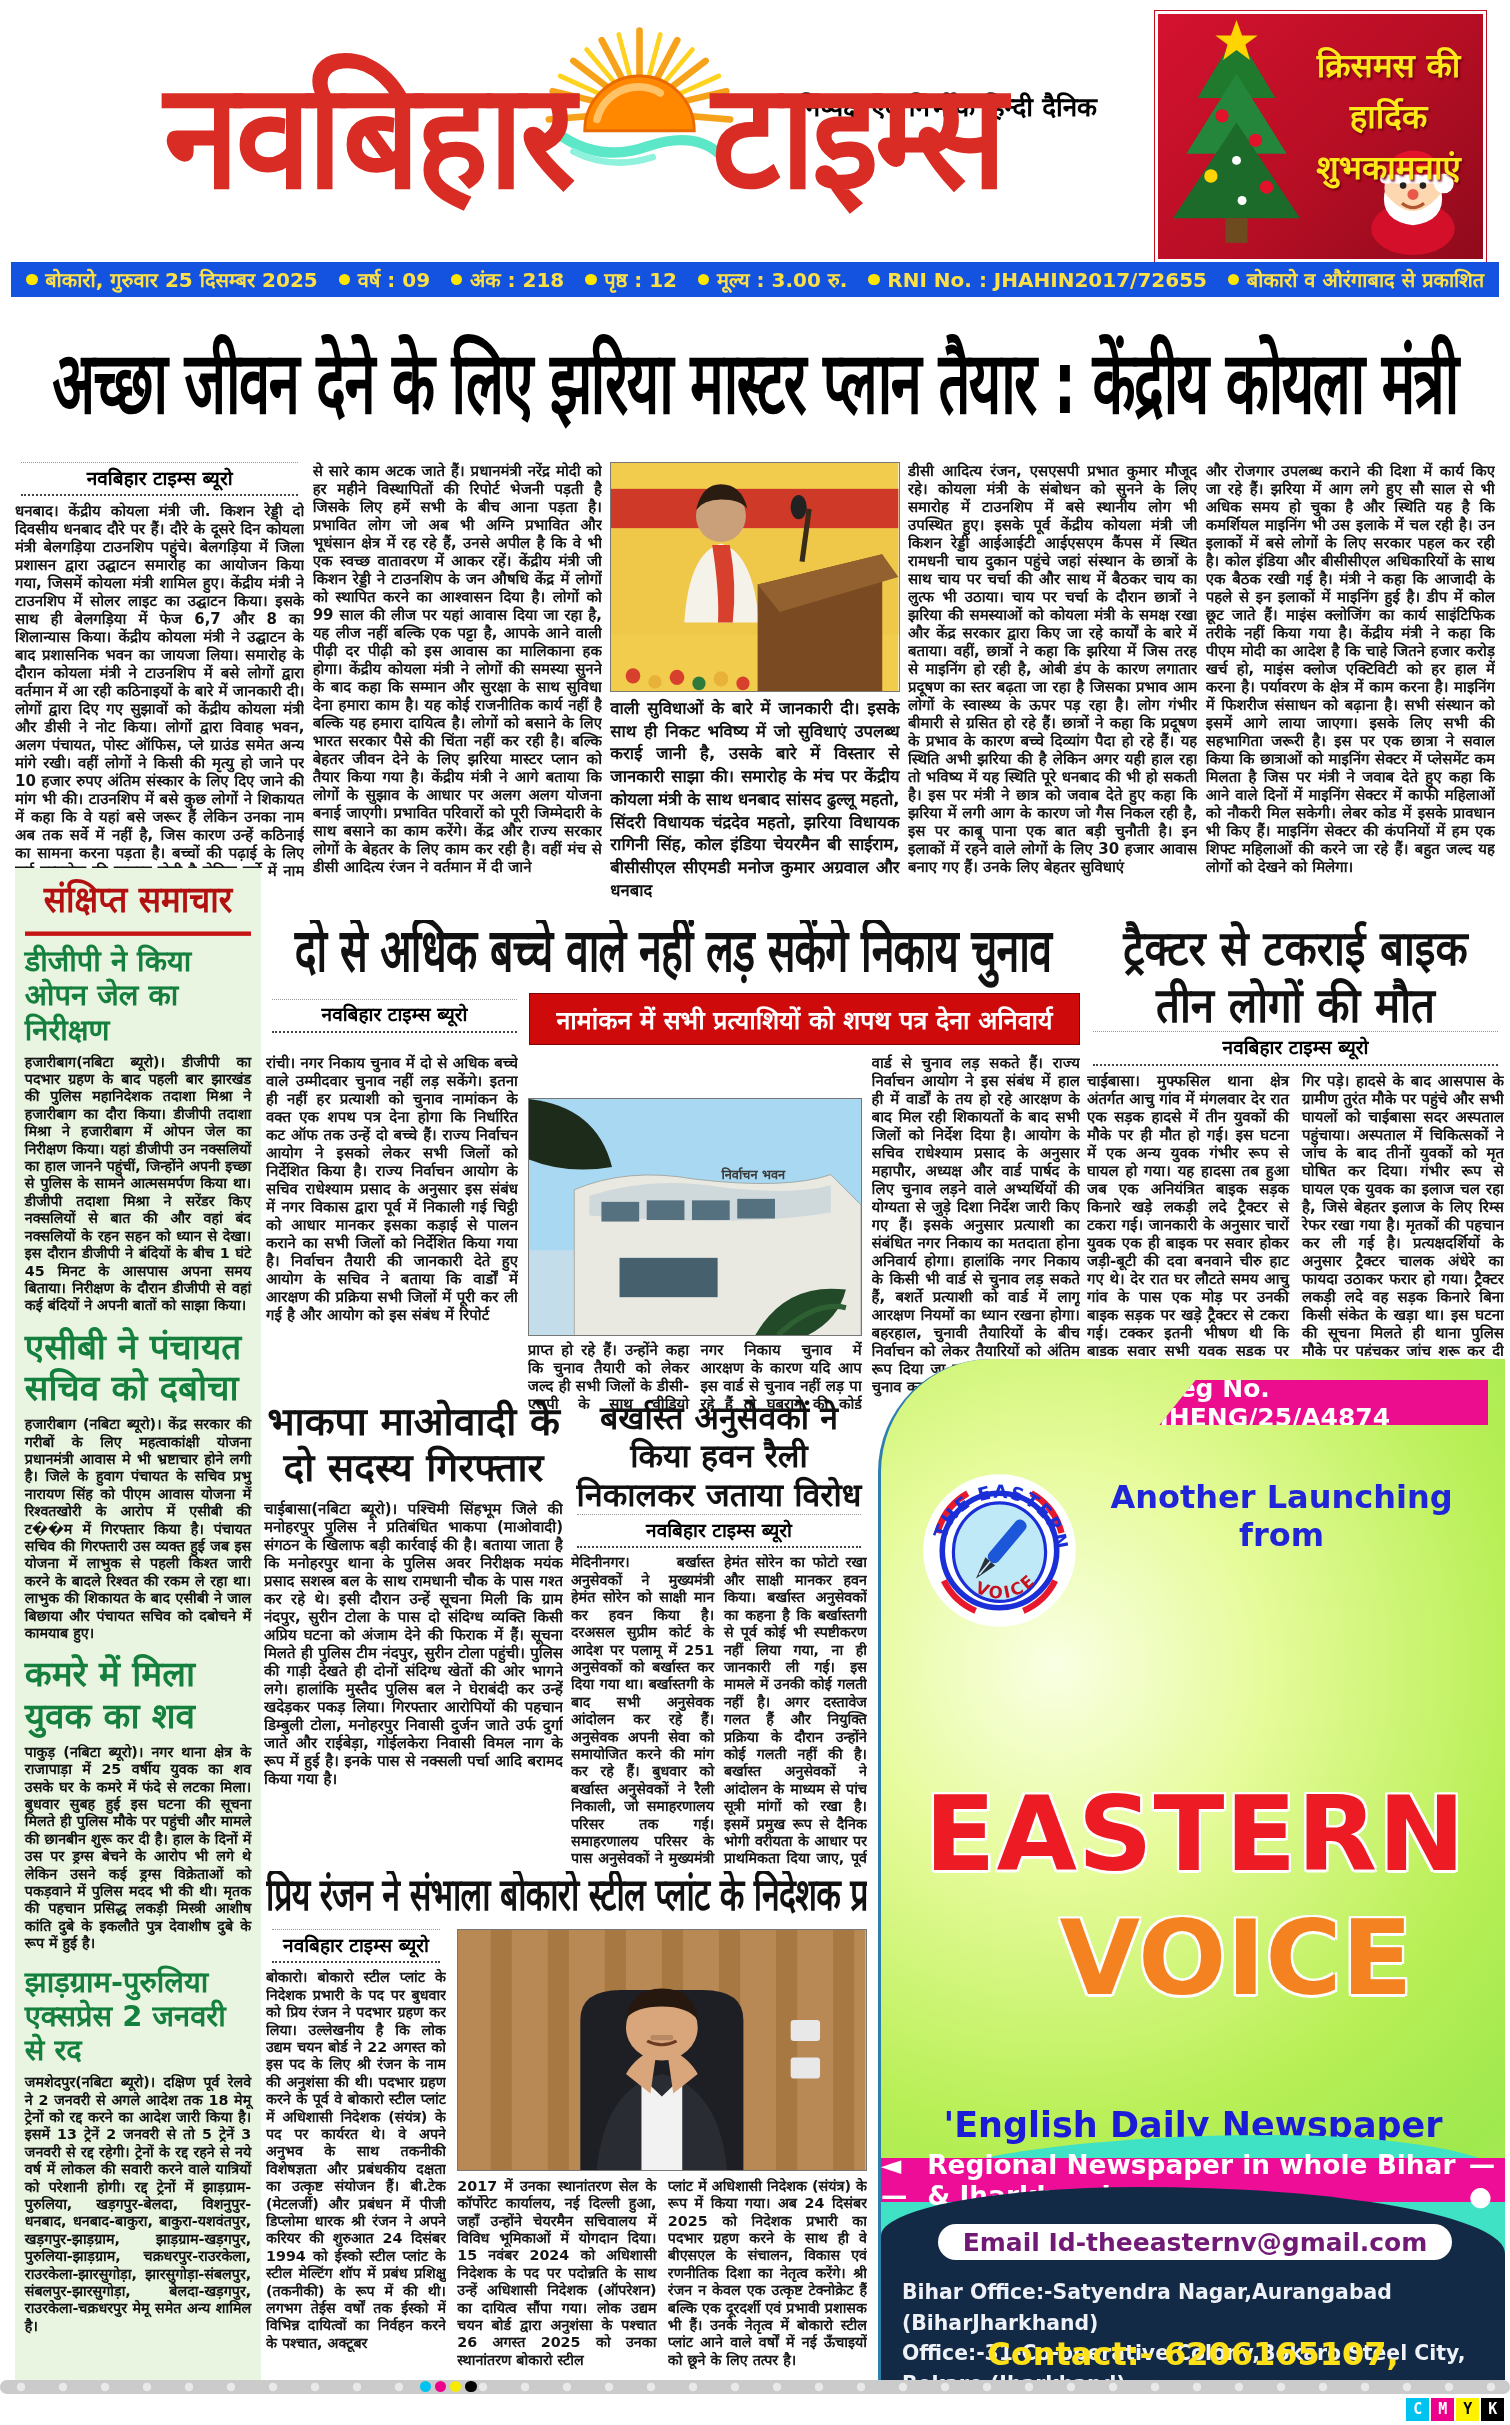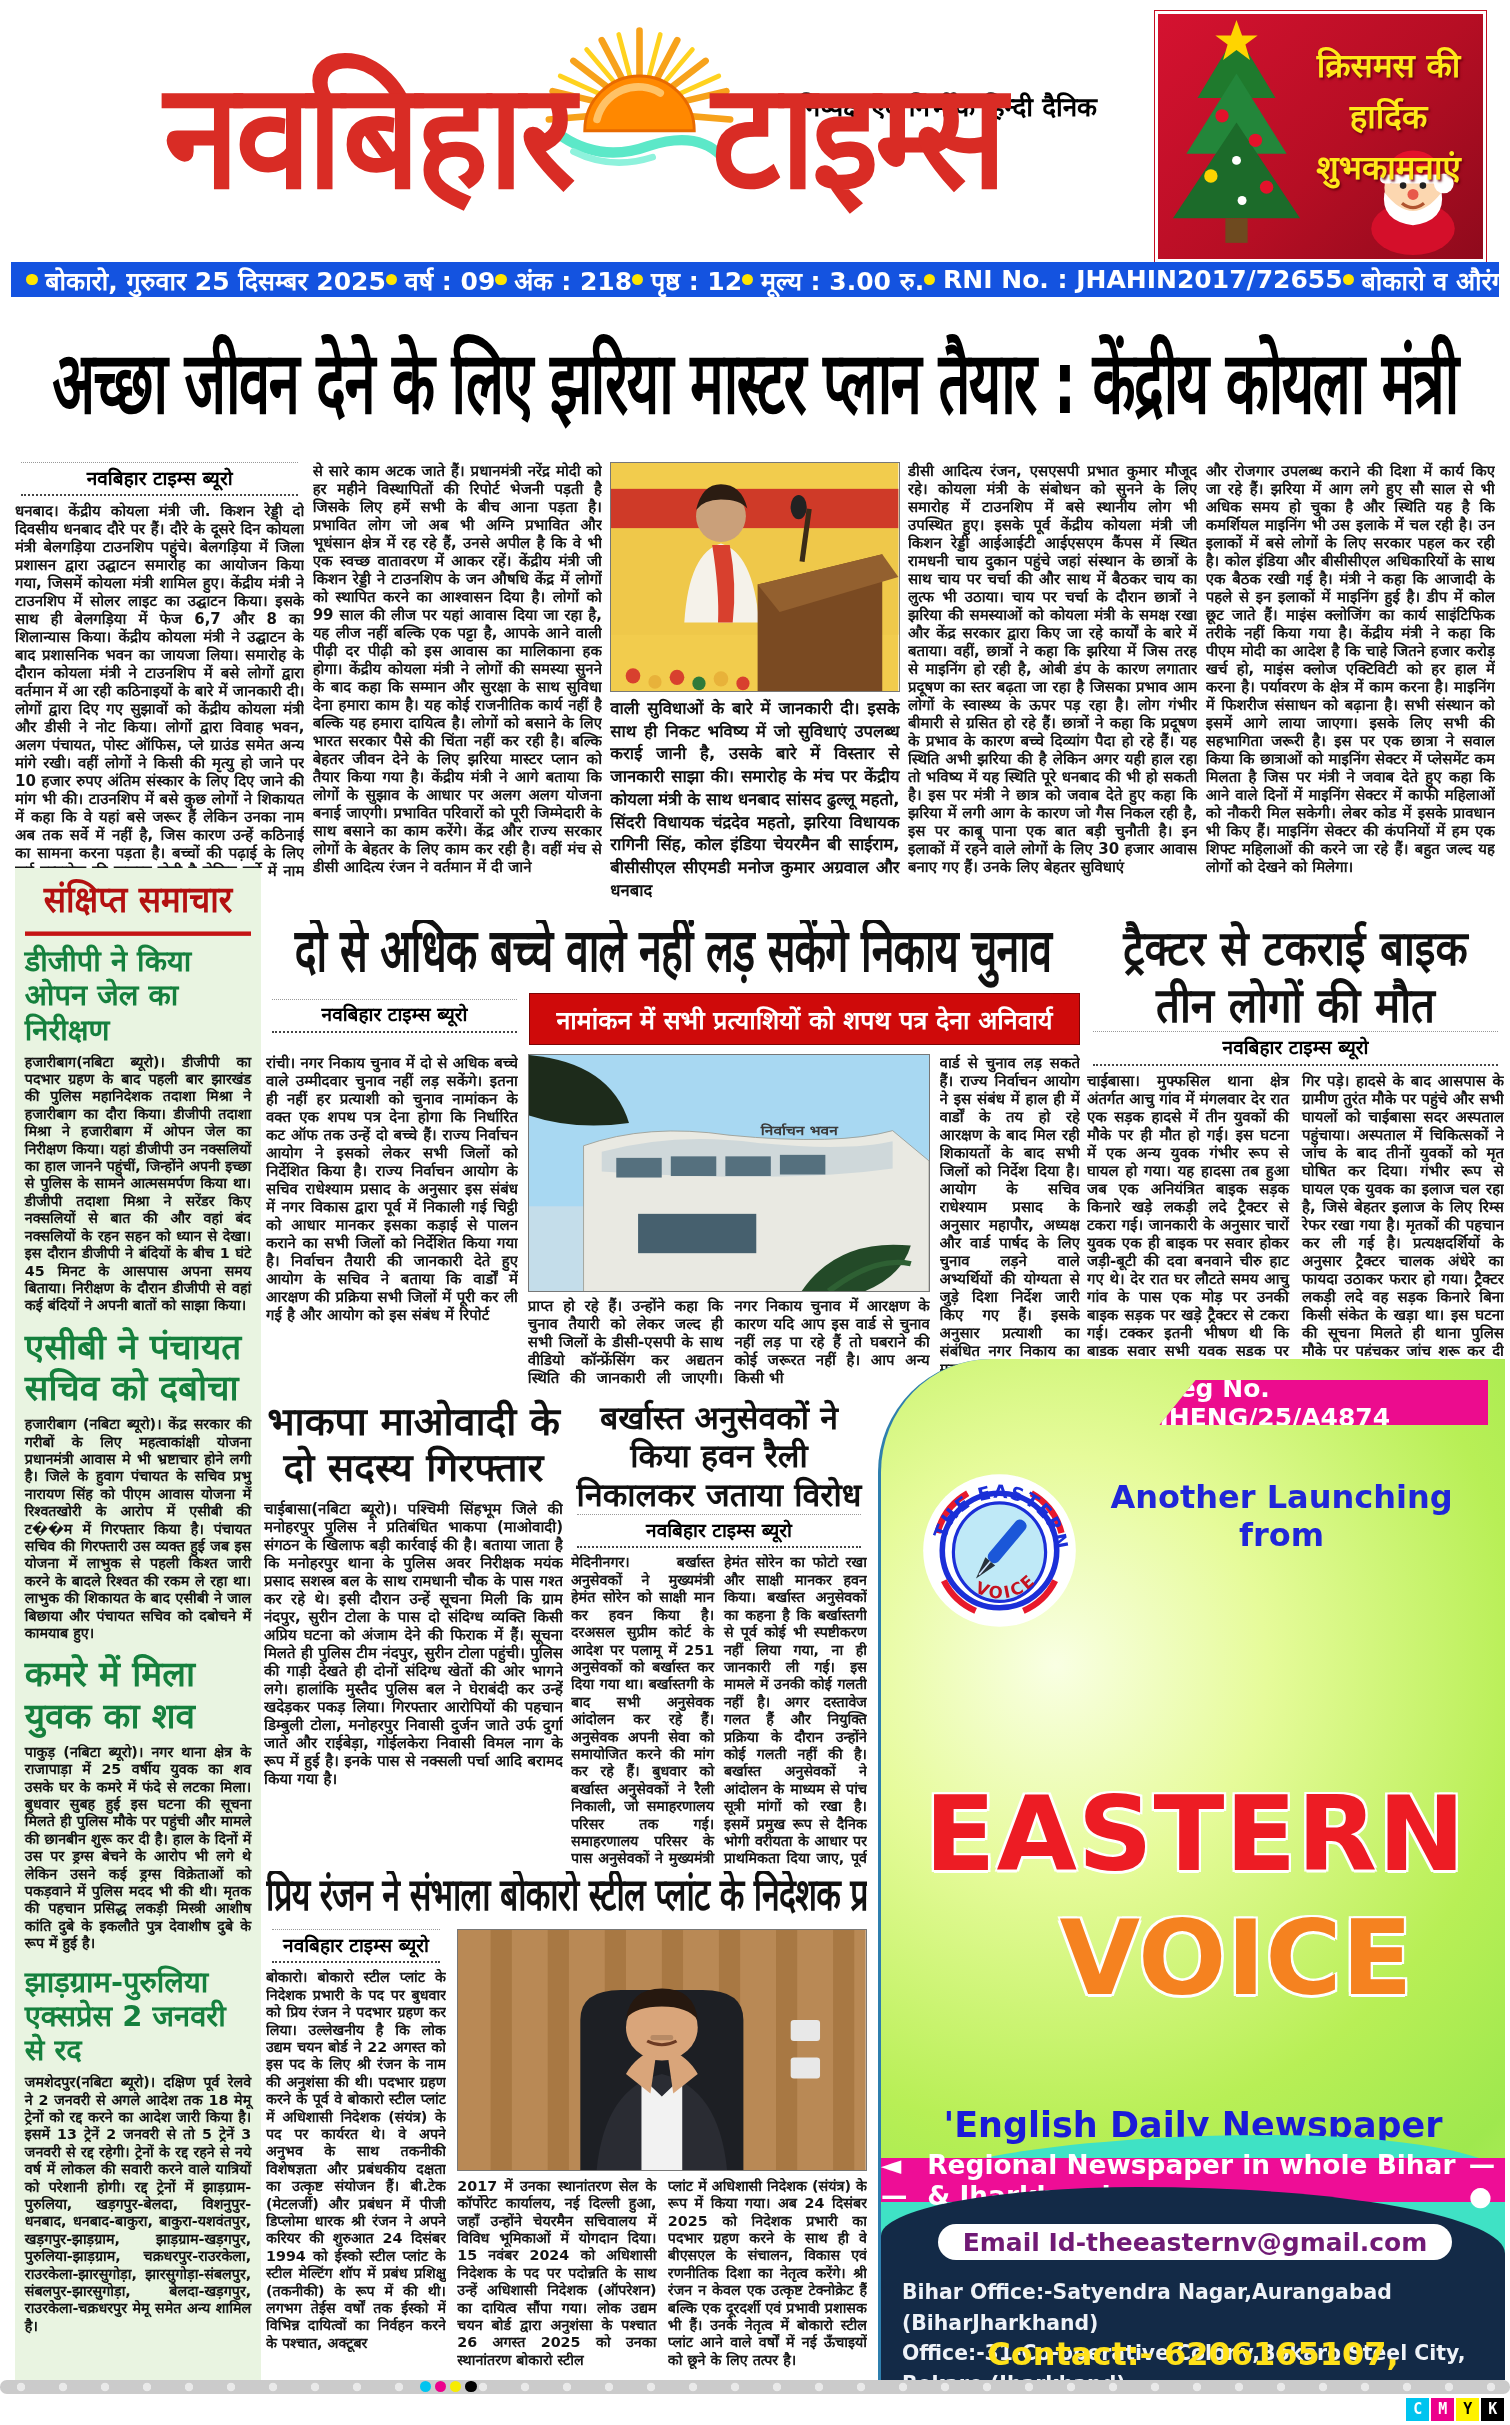--- a/index.html
+++ b/index.html
@@ -18,21 +18,21 @@
         background:linear-gradient(135deg,#d51230 0%,#b60e24 55%,#8f0a1c 100%);
         border:3px solid #fff;outline:1.5px solid #c40e22;}
   .xmas-text{position:absolute;right:6px;top:26px;width:177px;color:#ffe81a;font-weight:800;
              font-size:33px;line-height:1.55;text-align:center;text-shadow:1.5px 2.3px 2.3px #6d000e;}
   .tree-svg{position:absolute;left:4.5px;top:6px;width:147px;height:234px;}
   .santa-svg{position:absolute;right:4.5px;bottom:3px;width:132px;height:132px;}
 
   
   .infobar{position:absolute;left:11.3px;top:262px;width:1488px;height:35px;background:#1453e0;
            display:flex;align-items:center;justify-content:space-between;padding:0 15px;
-           box-sizing:border-box;color:#ffffff;font-weight:800;font-size:25px;}
+           box-sizing:border-box;color:#fde047;font-weight:800;font-size:20px;}
   .info-item{display:flex;align-items:center;gap:7.6px;white-space:nowrap;}
   .dot{width:11.3px;height:11.3px;border-radius:50%;background:#ffe600;flex:none;}
 
   
   .main-headline{position:absolute;left:0;top:301px;width:1510px;height:155px;display:flex;
                  align-items:center;justify-content:center;}
   .main-headline>span{font-size:56px;font-weight:800;color:#000;letter-spacing:-1.5px;
                  white-space:nowrap;transform:scaleY(1.55);transform-origin:center;}
 
   
@@ -62,21 +62,21 @@
   .election{position:absolute;left:266px;top:920px;width:814px;height:514px;overflow:hidden;}
   .e-headline{text-align:center;}
   .e-headline>span{display:inline-block;font-size:41px;font-weight:800;white-space:nowrap;
                    letter-spacing:-0.8px;transform:scaleY(1.45);transform-origin:center;}
   .e-top{display:flex;margin-top:16.6px;align-items:stretch;gap:6px;}
   .e-byline{width:257px;align-self:center;}
   .e-subhead{flex:1;background:#cf0a0a;color:#fff;font-size:25px;font-weight:800;text-align:center;
              padding:8.3px 3px;border:1.5px solid #7c0505;}
   .e-row{display:flex;gap:9.8px;margin-top:9px;height:355px;}
   .e-colA{width:252px;overflow:hidden;}
-  .e-mid{width:402px;display:flex;flex-direction:column;}
+  .e-mid{width:334px;display:flex;flex-direction:column;margin-top:44px;}
   .photo-building{height:236px;border:0.8px solid #777;flex:none;}
   .e-below{margin-top:5.3px;column-count:2;column-gap:11.3px;flex:1;overflow:hidden;}
   .e-colC{flex:1;overflow:hidden;}
 
   
   .tractor{position:absolute;left:1087px;top:920px;width:417px;height:436px;overflow:hidden;}
   .t-headline{font-size:42px;font-weight:800;text-align:center;line-height:1.2;
               transform:scaleY(1.15);transform-origin:top center;margin-bottom:10.6px;}
   .t-body{column-count:2;column-gap:13px;margin-top:4.5px;height:296px;overflow:hidden;}
 

